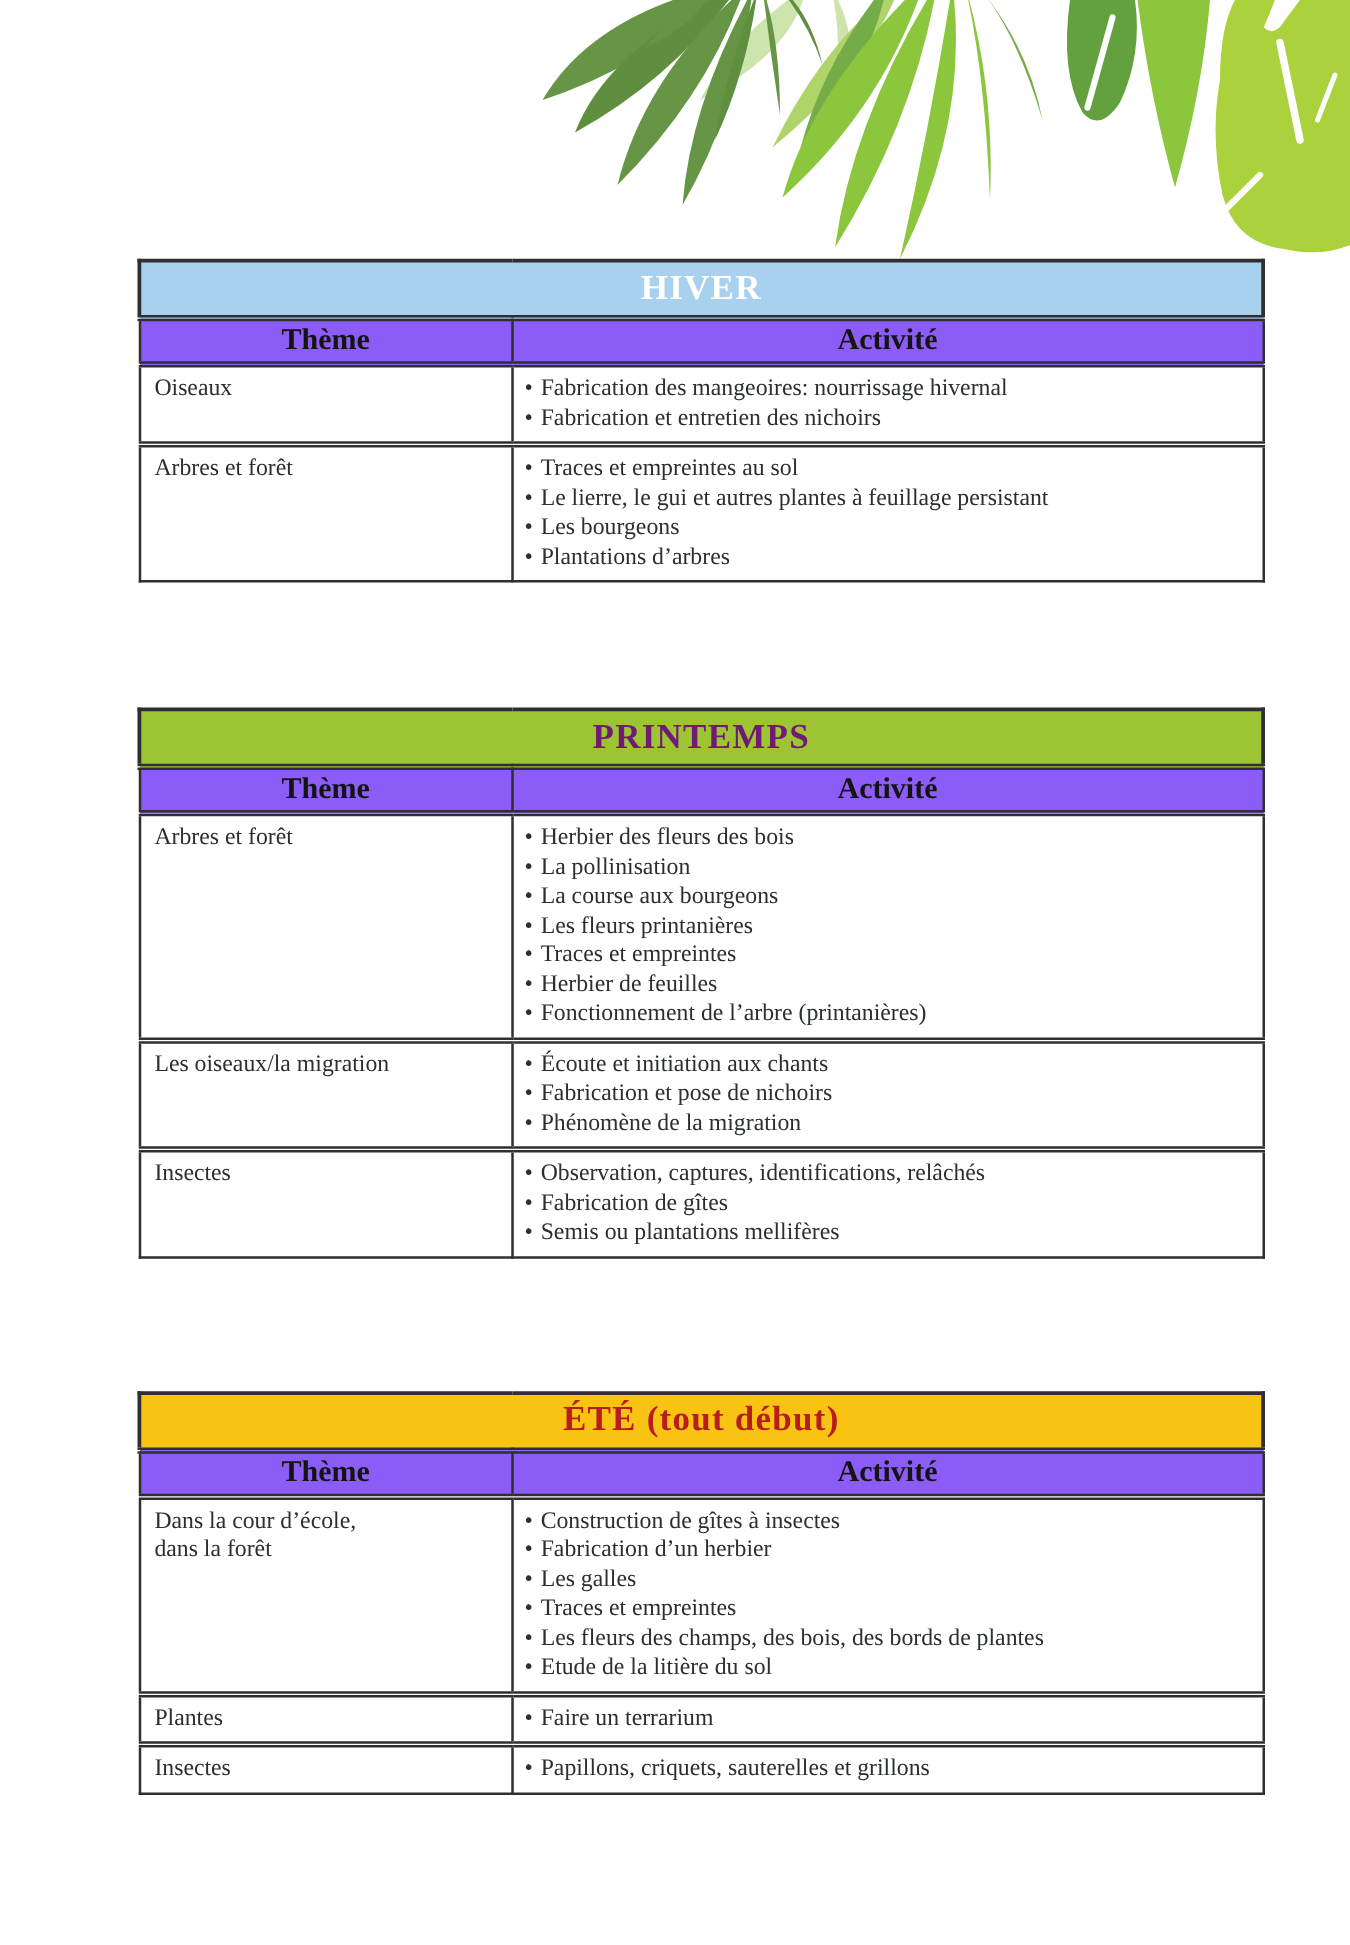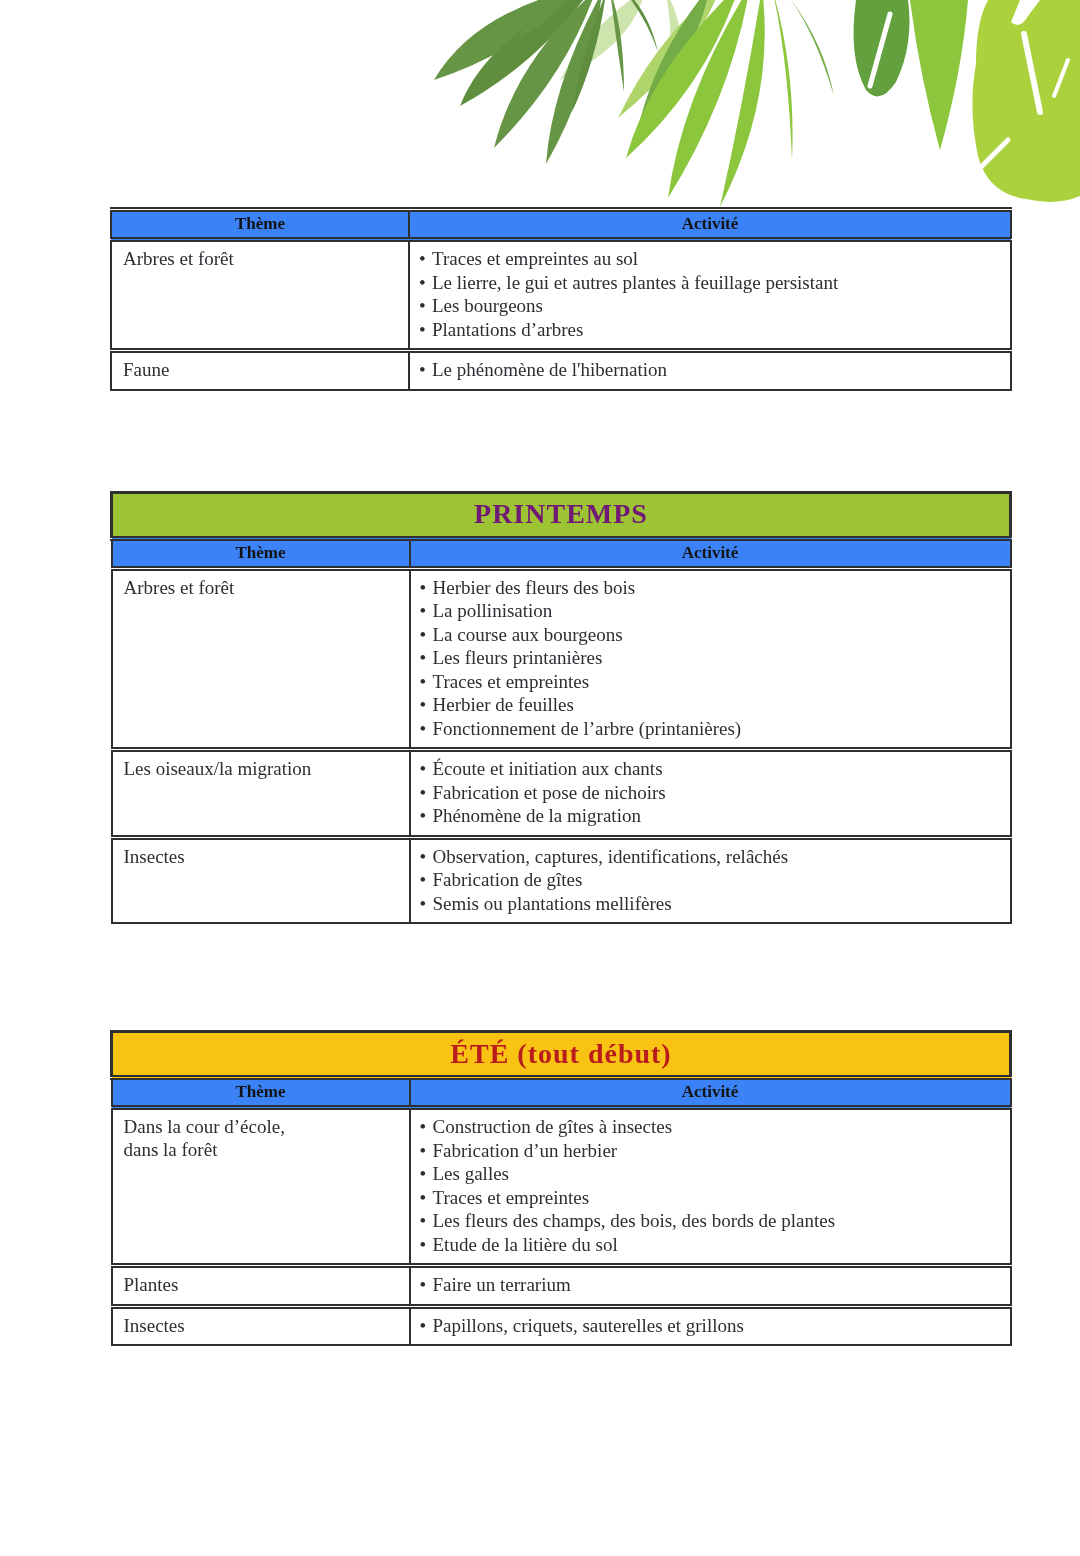--- a/index.html
+++ b/index.html
@@ -23,22 +23,22 @@
   th.band{
     border:3px solid var(--bc);
     border-bottom:5px double var(--bc);
     height:37px; font-size:28px; font-weight:bold;
     letter-spacing:1px; text-align:center; padding:2px 0 3px;
   }
   tr.colhead th{
     border:2px solid var(--bc);
     border-top:5px double var(--bc);
     border-bottom:5px double var(--bc);
-    font-size:17px; font-weight:bold; color:#141414;
-    padding:2px 0 3px; text-align:center; background:#3b82f6;
+    font-size:24px; font-weight:bold; color:#141414;
+    padding:2px 0 3px; text-align:center; background:#8b5cf6;
   }
   tbody td{
     border:2px solid var(--bc);
     border-top:5px double var(--bc);
     vertical-align:top; font-size:19px; color:#2b2f33; background:#ffffff;
   }
   td.theme{ padding:5px 8px 7px 11px; line-height:23px; white-space:pre-line; }
   td.acts{ padding:5px 8px 7px 9px; }
   .act{ line-height:23.5px; }
   .act::before{ content:"•"; display:inline-block; width:13px; }
@@ -81,39 +81,43 @@
     <path d="M560,168 L588,140" stroke="#ffffff" stroke-width="5" stroke-linecap="round" fill="none"></path>
     <path d="M648,60 L634,96" stroke="#ffffff" stroke-width="4" stroke-linecap="round" fill="none"></path>
   </svg>
 
   <table class="season t-hiver">
     <colgroup>
         <col class="c1">
         <col class="c2">
       </colgroup>
     <thead>
+      <tr>
+        <th class="band" colspan="2" style="background-color: rgb(167, 209, 239); color: rgb(255, 255, 255);">HIVER</th>
+      </tr>
       <tr class="colhead">
         <th>Thème</th>
         <th>Activité</th>
       </tr>
     </thead>
     <tbody>
+      <tr>
+        <td class="theme">Oiseaux</td>
+        <td class="acts">
+          <div class="act">Fabrication des mangeoires: nourrissage hivernal</div>
+          <div class="act">Fabrication et entretien des nichoirs</div>
+        </td>
+      </tr>
       <tr>
         <td class="theme">Arbres et forêt</td>
         <td class="acts">
           <div class="act">Traces et empreintes au sol</div>
           <div class="act">Le lierre, le gui et autres plantes à feuillage persistant</div>
           <div class="act">Les bourgeons</div>
           <div class="act">Plantations d’arbres</div>
-        </td>
-      </tr>
-      <tr>
-        <td class="theme">Faune</td>
-        <td class="acts">
-          <div class="act">Le phénomène de l'hibernation</div>
         </td>
       </tr>
     </tbody>
   </table>
 
   <table class="season t-printemps">
     <colgroup>
         <col class="c1">
         <col class="c2">
       </colgroup>

